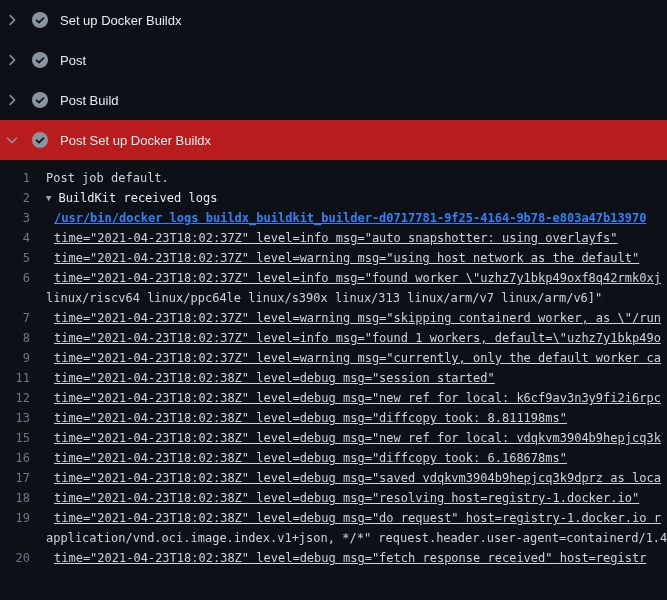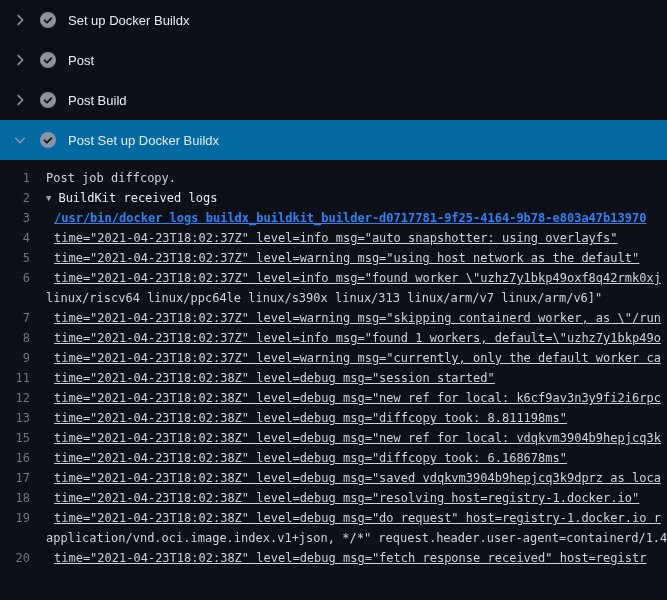--- a/index.html
+++ b/index.html
@@ -6,25 +6,25 @@
   html,body { width:667px; height:600px; }
   body {
     background:#0d1117;
     overflow:hidden;
     font-family:"Liberation Sans", sans-serif;
     -webkit-font-smoothing:antialiased;
   }
   .steps { width:100%; }
   .section-header {
     display:flex; align-items:center;
-    height:40px; padding:0 12px; gap:12px;
+    height:40px; padding:0 4px; gap:12px;
     color:#e6edf3; font-size:13px;
     cursor:pointer;
   }
-  .section-header.expanded { background:#0369a1; }
+  .section-header.expanded { background:#b91c1c; }
   .chev { width:16px; height:16px; display:flex; align-items:center; justify-content:center; flex:0 0 16px; }
   .check { width:16px; height:16px; display:flex; align-items:center; justify-content:center; flex:0 0 16px; }
   .sec-label { white-space:nowrap; }
 
   .log-pane {
     padding-top:8px;
     font-family:"DejaVu Sans Mono","Liberation Mono",monospace;
     font-size:12px; line-height:20px;
     color:#ccd3da;
   }
@@ -101,21 +101,21 @@
           <path d="M4.6 8.3 L7 10.6 L11.4 6.2" fill="none" stroke="#0d1117" stroke-width="1.8" stroke-linecap="round" stroke-linejoin="round"></path>
         </svg>
     </span>
     <span class="sec-label">Post Set up Docker Buildx</span>
   </div>
 
   <div class="log-pane">
 
     <div class="log-line t-plain">
       <span class="ln">1</span>
-      <span class="txt">Post job diffcopy.</span>
+      <span class="txt">Post job default.</span>
     </div>
 
     <div class="log-line t-group">
       <span class="ln">2</span>
       <span class="tri">▼</span>
       <span class="txt">BuildKit received logs</span>
     </div>
 
     <div class="log-line t-command indent">
       <span class="ln">3</span>

